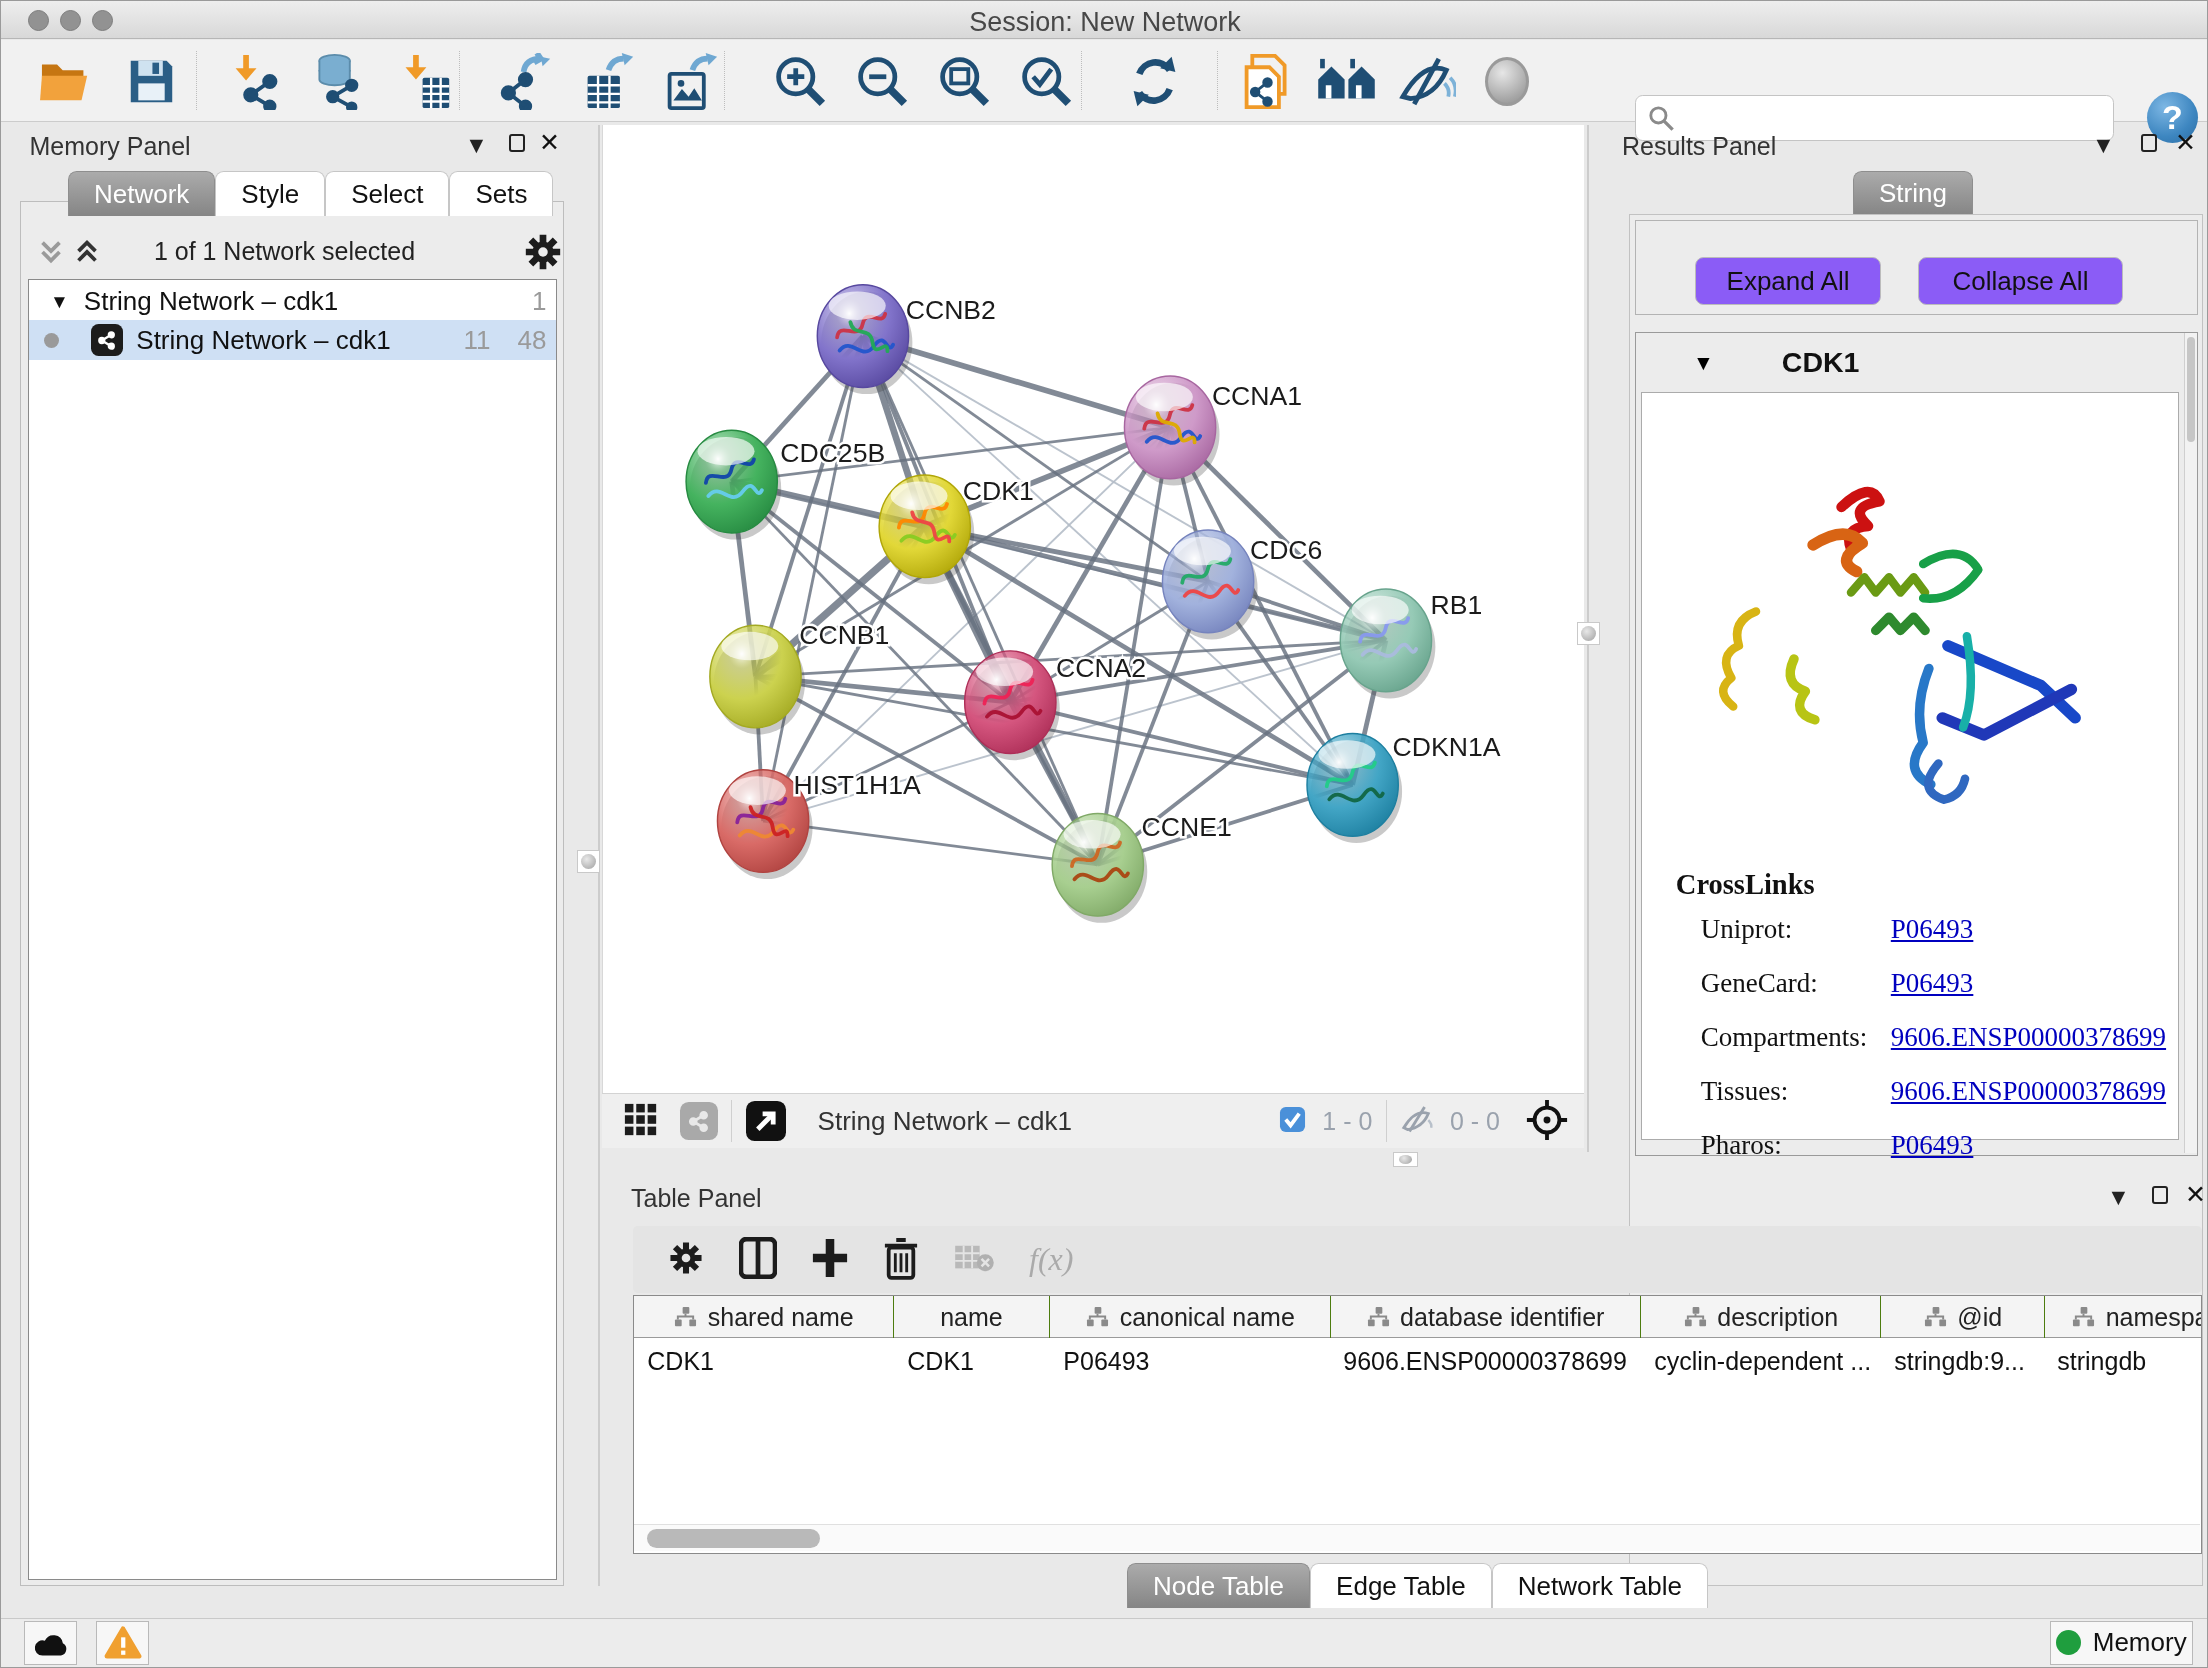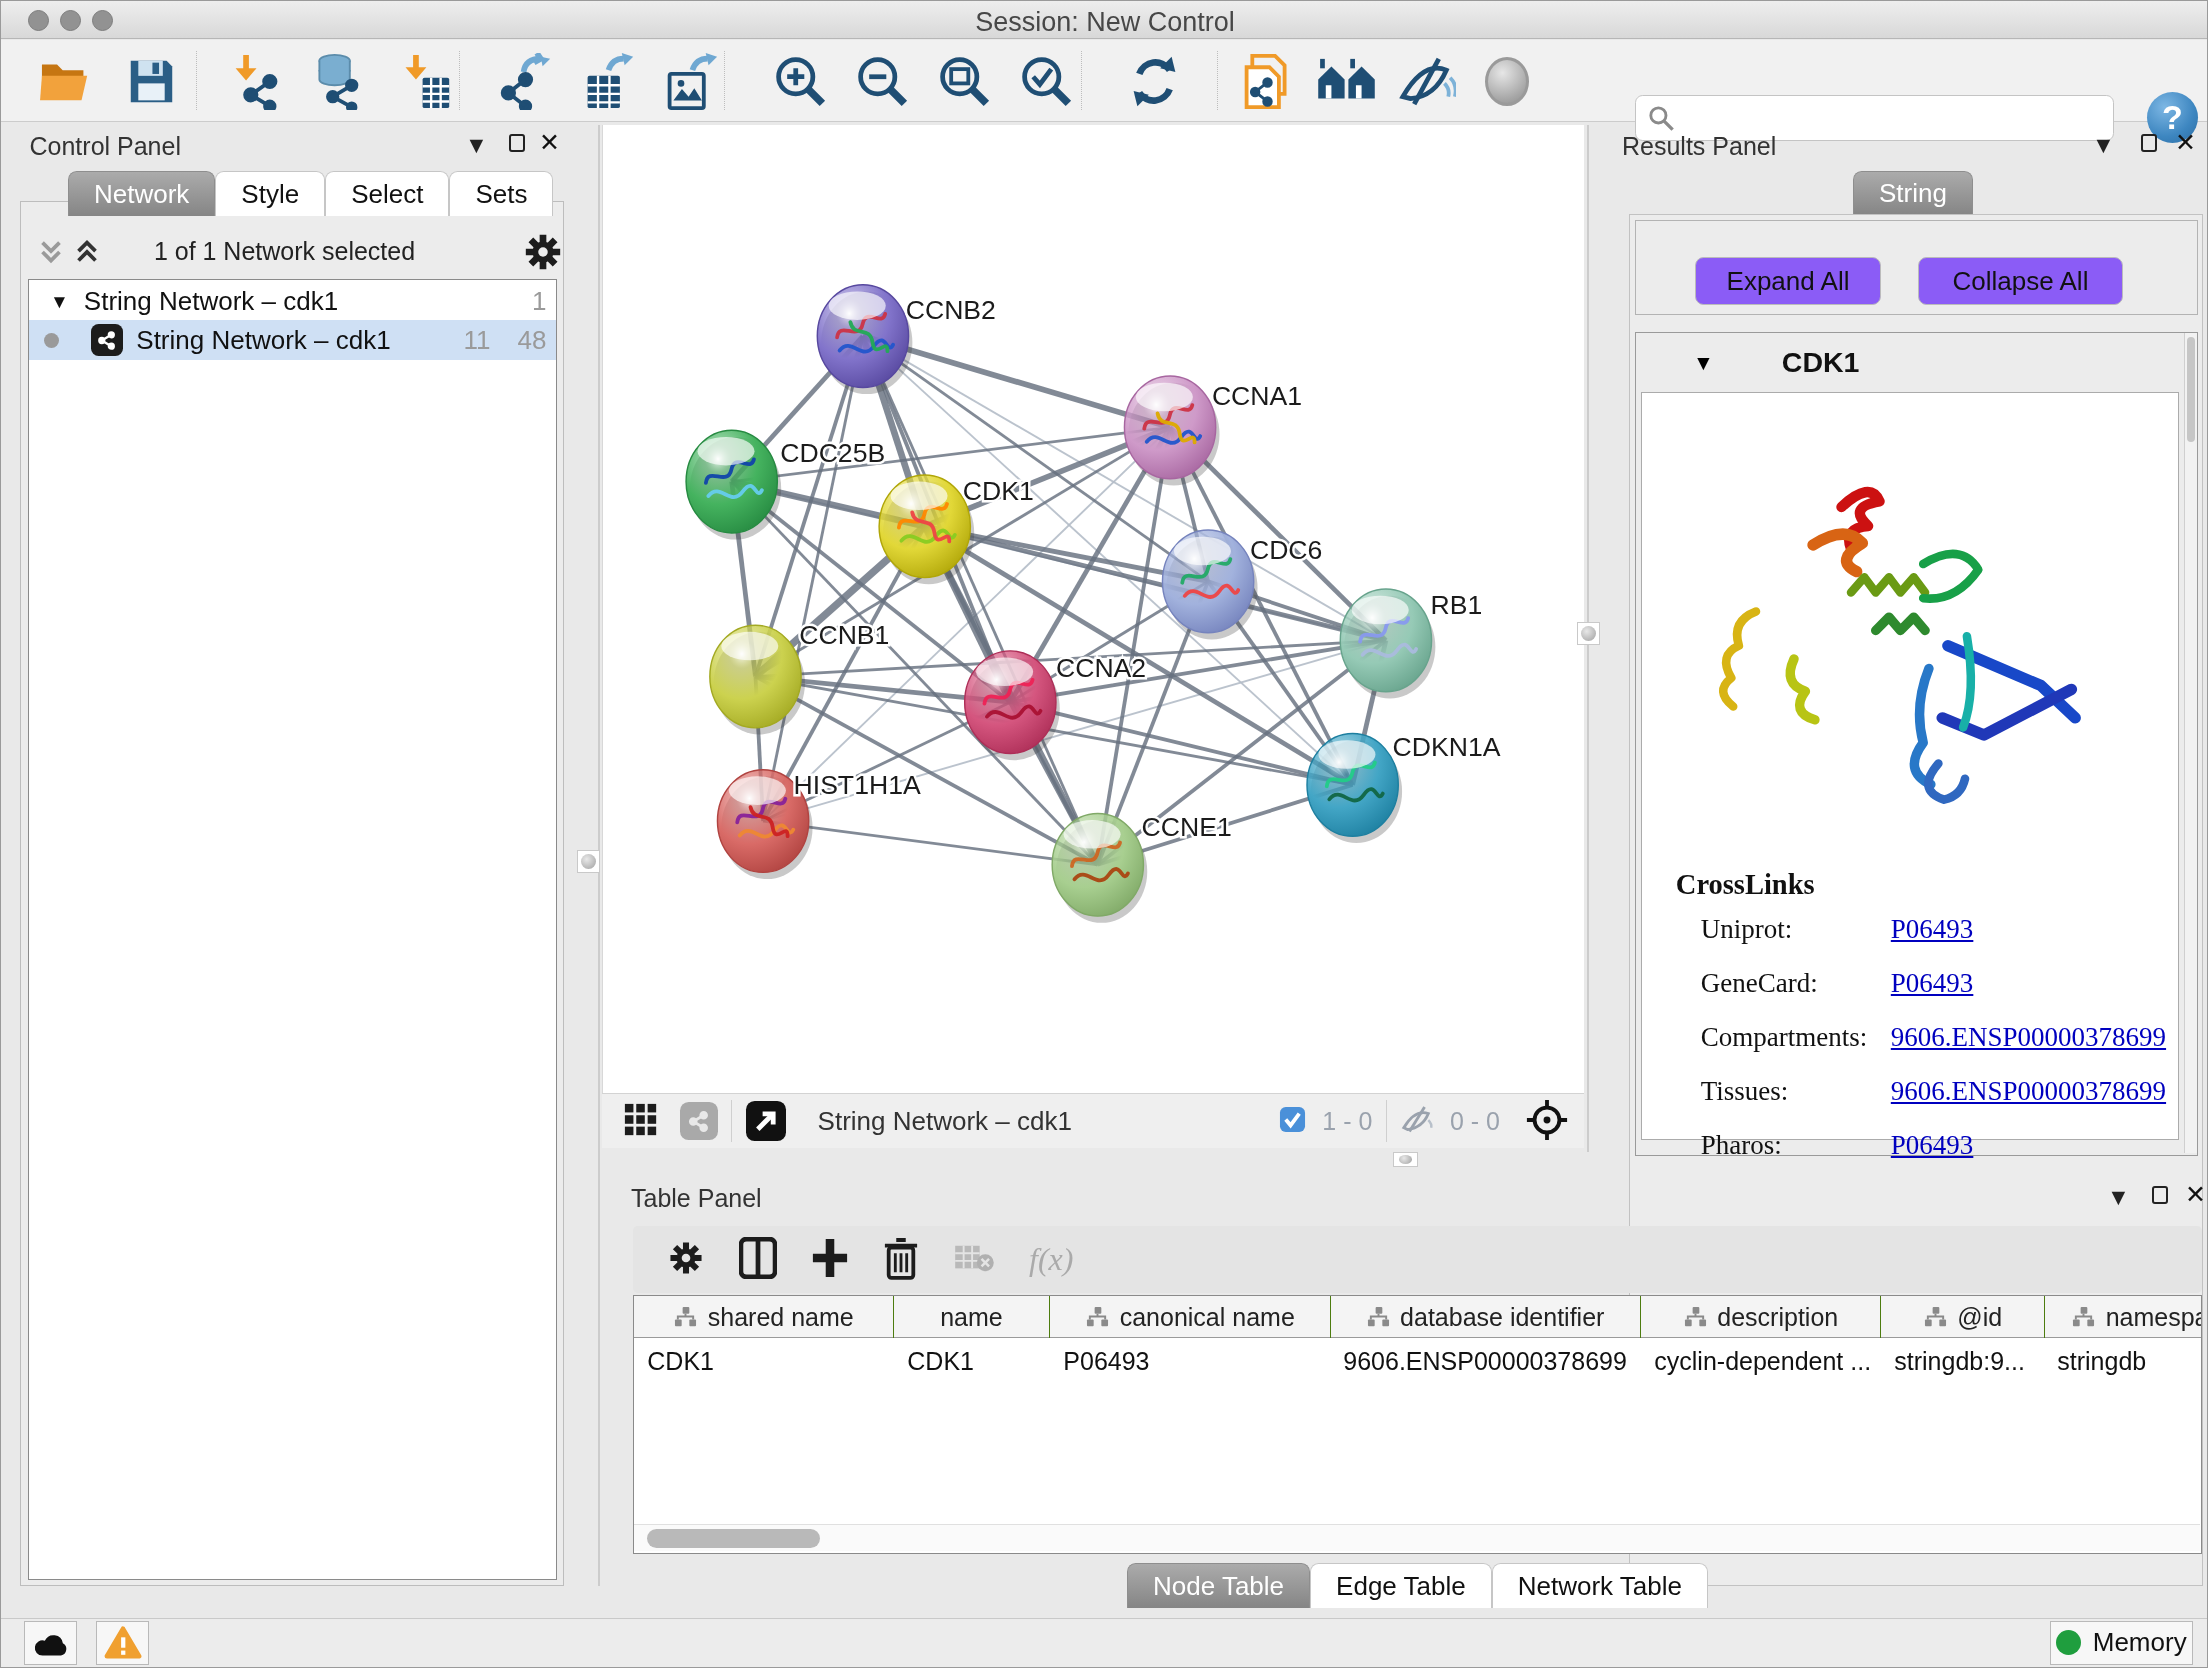--- a/index.html
+++ b/index.html
@@ -77,21 +77,21 @@
 </style>
 </head>
 <body>
 
 <div class="win">
 
   <div class="abs titlebar">
     <div class="abs tl" style="left:27px"></div>
     <div class="abs tl" style="left:59px"></div>
     <div class="abs tl" style="left:91px"></div>
-    <div class="abs title-text">Session: New Control</div>
+    <div class="abs title-text">Session: New Network</div>
   </div>
 
   <div class="abs toolbar">
     <div class="abs tbtn" style="left:33px">
       <svg width="55" height="49" viewBox="0 0 58 52">
           <path d="M4 8 h16 l6 6 h22 v8 H4 z" fill="#c67612"></path>
           <path d="M4 20 h48 l-6 26 H2 z" fill="#f2a23c"></path>
         </svg>
     </div>
     <div class="abs tbtn" style="left:119px">
@@ -256,21 +256,21 @@
           <circle cx="12" cy="12" r="8" fill="none" stroke="#8a8a8a" stroke-width="3"></circle>
           <path d="M18 18 L27 27" stroke="#8a8a8a" stroke-width="3.5"></path>
         </svg>
       <input value="" style="">
     </div>
     <div class="abs helpbtn">
         <span>?</span>
       </div>
   </div>
 
-  <div class="abs panel-title" style="left:28.5px;top:131px">Control Panel</div>
+  <div class="abs panel-title" style="left:28.5px;top:131px">Memory Panel</div>
   <div class="abs ph-ico" style="left:464px;top:131px">▼</div>
   <div class="abs float-ico" style="left:508px;top:133px"></div>
   <div class="abs close-ico" style="left:538px;top:127px">✕</div>
 
   <div class="abs cp-box"></div>
   <div class="abs" id="cp-tabs" style="left:67px;top:170px;display:flex;">
       <div class="tab sel">Network</div>
       <div class="tab">Style</div>
       <div class="tab">Select</div>
       <div class="tab">Sets</div>

